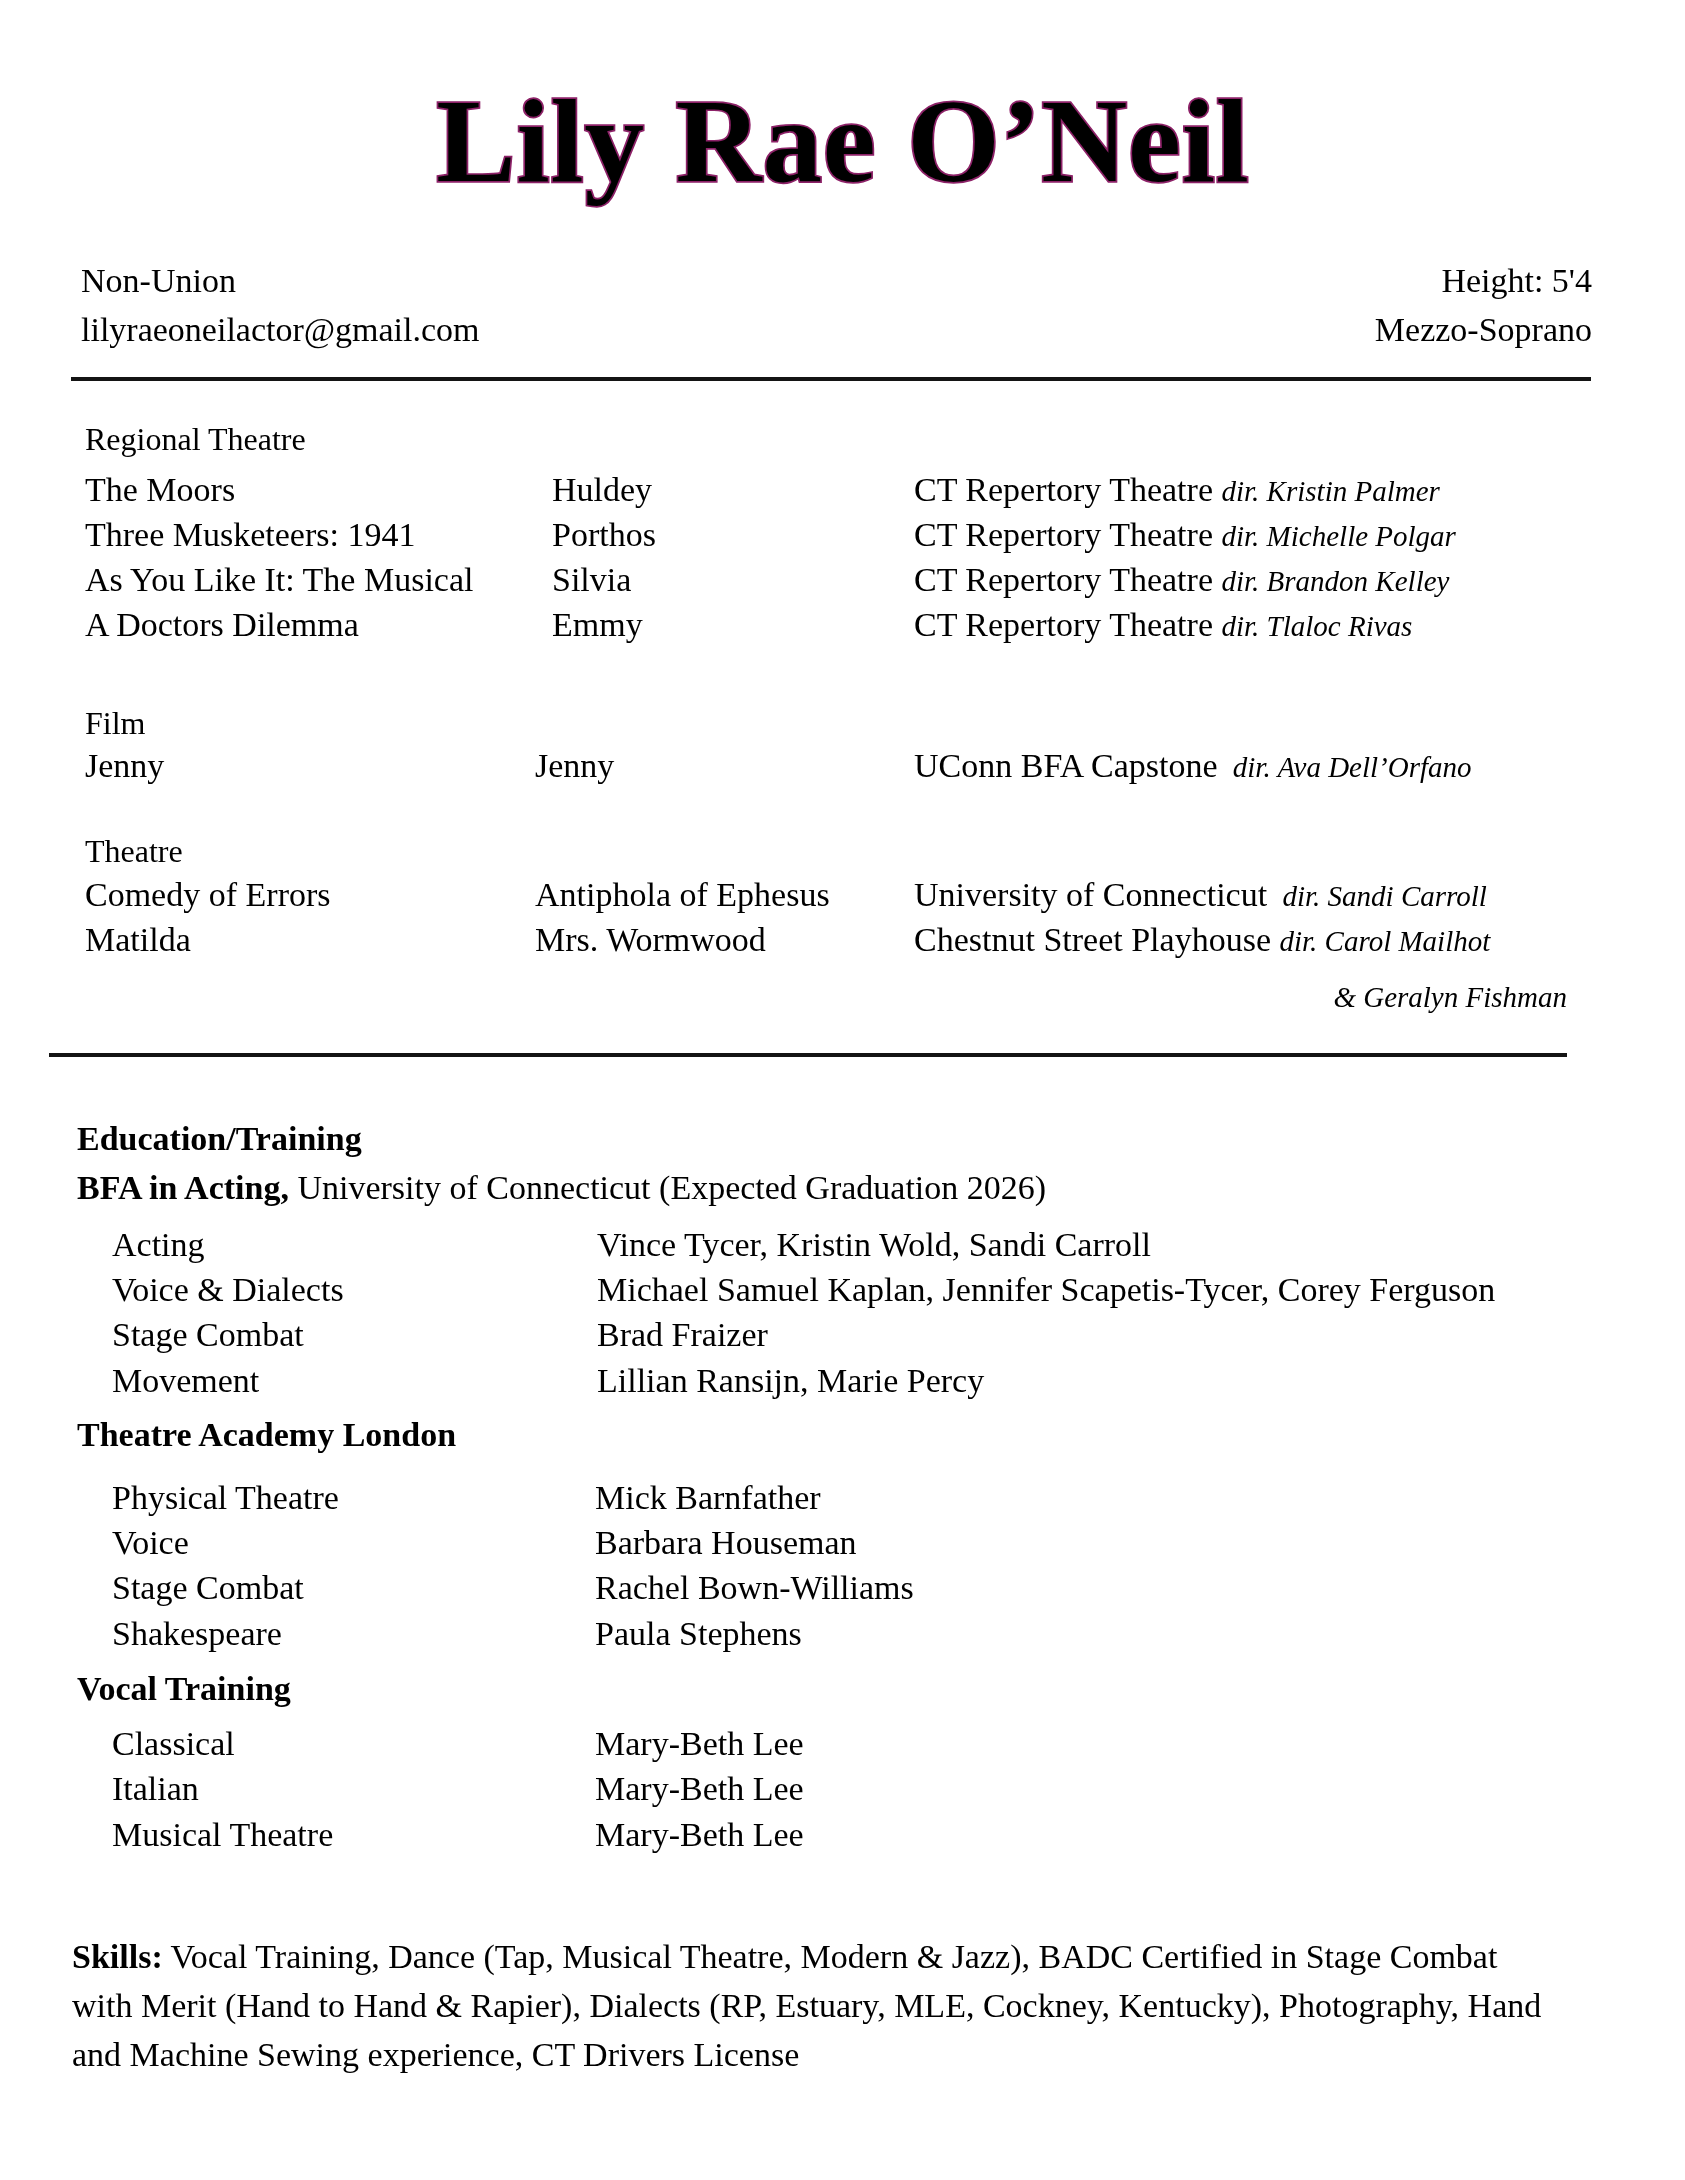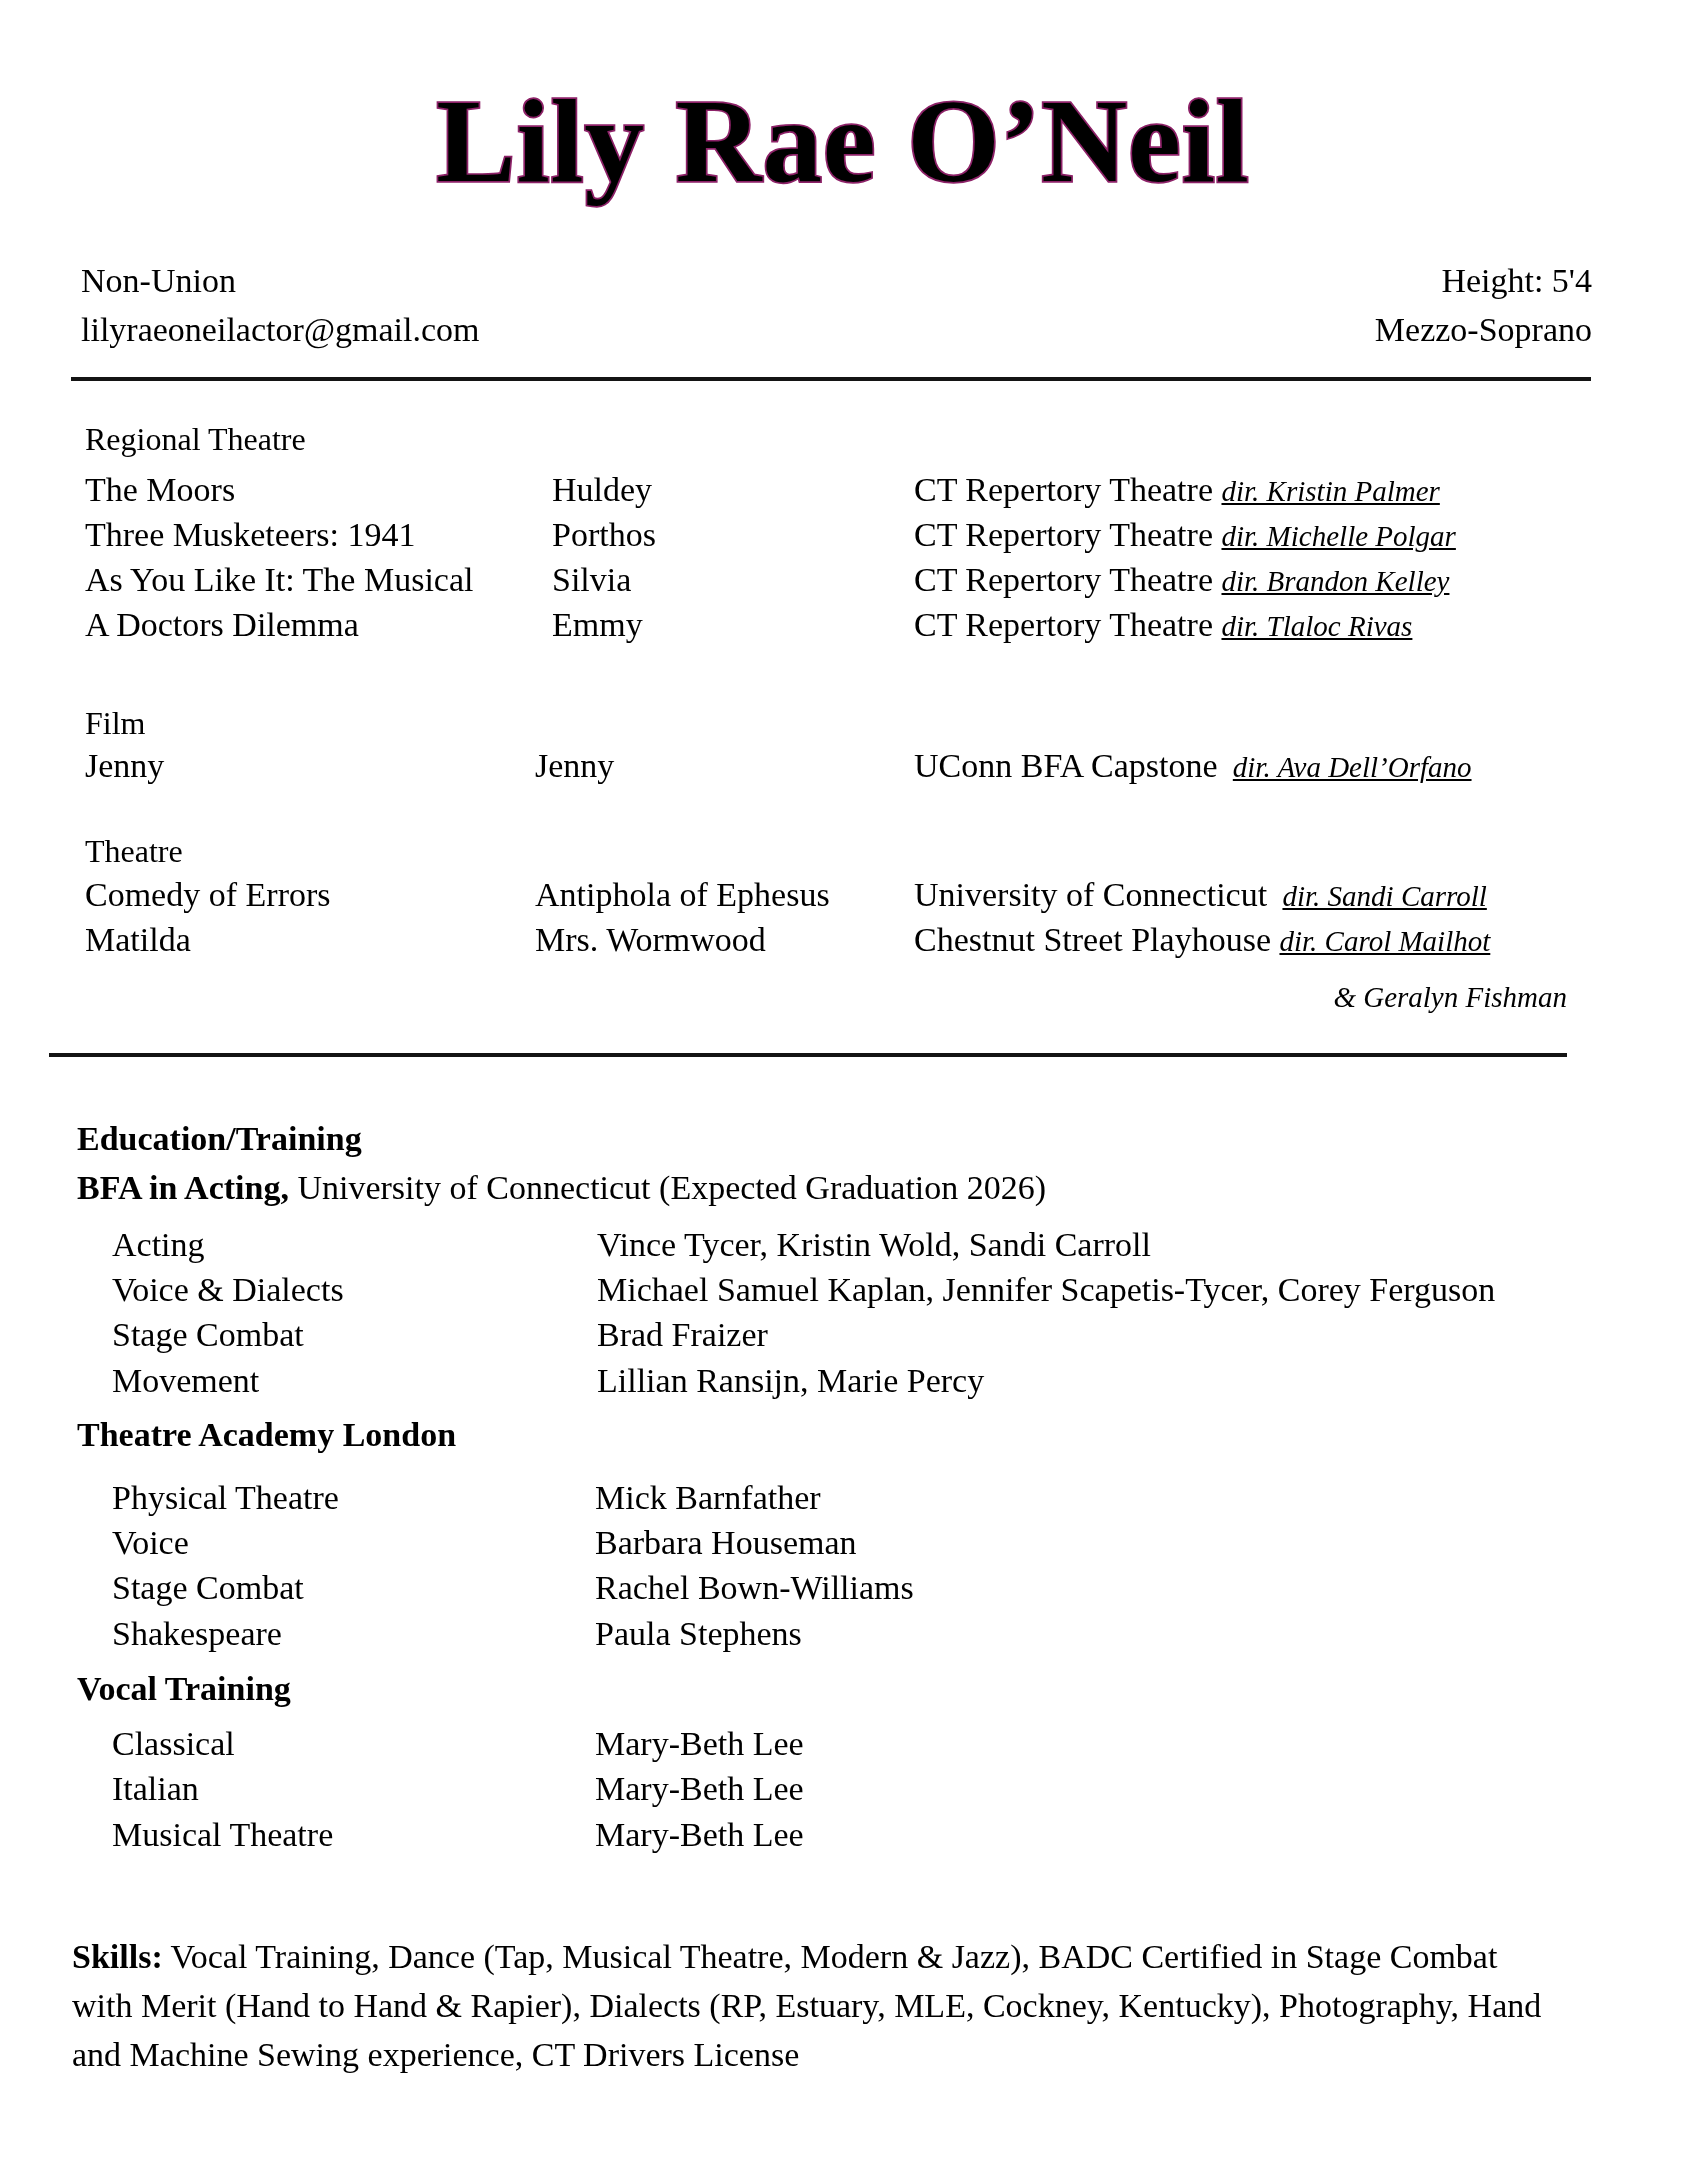--- a/index.html
+++ b/index.html
@@ -97,21 +97,20 @@
     white-space: nowrap;
   }
   .cell-show    { left: 85px; }
   .cell-role-a  { left: 552px; }
   .cell-role-b  { left: 535px; }
   .cell-venue   { left: 914px; }
   .cell-dir {
     font-style: italic;
     font-size: 29px;
     padding-left: 8.5px;
-    text-decoration: underline;
   }
   .cell-dir.wide-gap { padding-left: 15.3px; }
 
   .dir-secondline {
     position: absolute;
     font-style: italic;
     font-size: 29px;
     line-height: 39px;
     white-space: nowrap;
     text-align: right;

